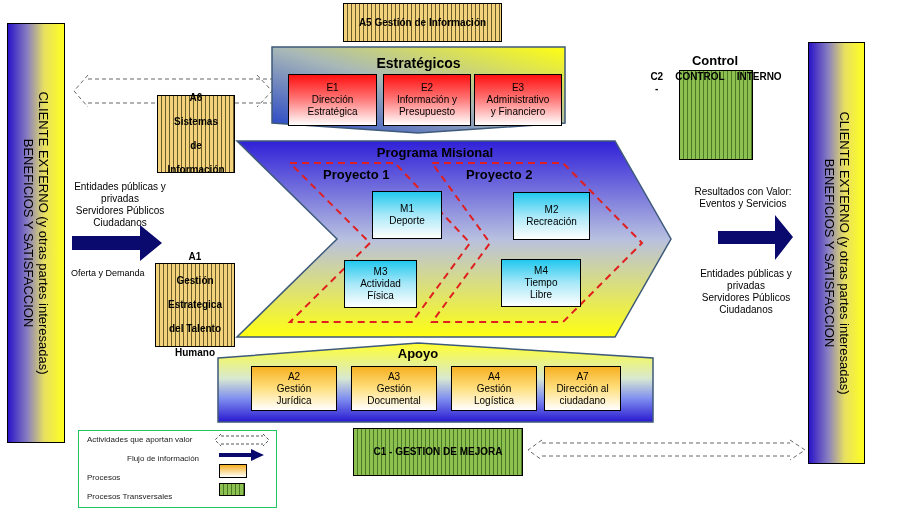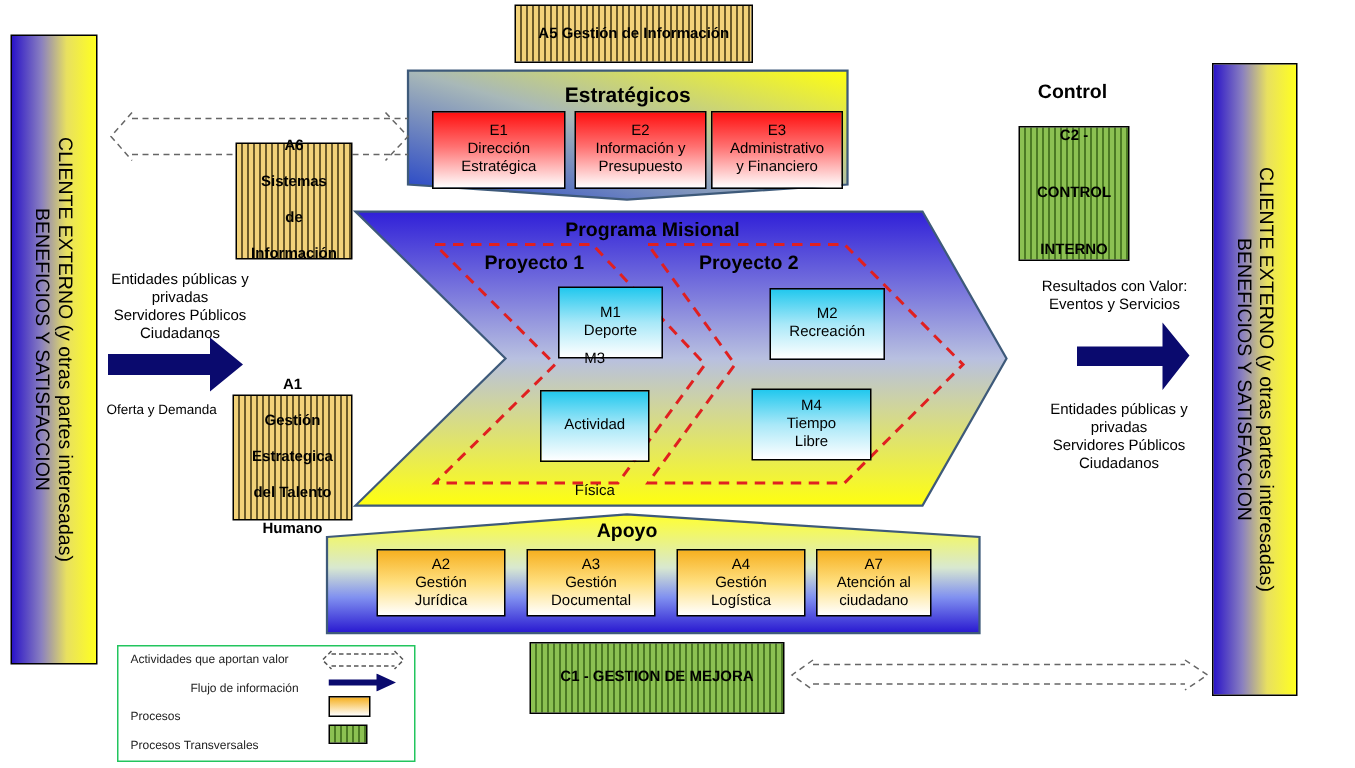--- a/index.html
+++ b/index.html
@@ -123,21 +123,21 @@
   <div>Información y</div>
   <div>Presupuesto</div>
 </div>
 <div class="abs red-box txt" style="left:474px; top:74px; width:86px; height:50px;">
   <div>E3</div>
   <div>Administrativo</div>
   <div>y Financiero</div>
 </div>
 
 <div class="abs txt bold" style="left:679px; top:53px; width:72px; font-size:13px;">Control</div>
-<div class="abs stripe-green txt bold small" style="left:679px; top:84px; width:72px; height:88px; display:flex; flex-direction:column; justify-content:space-between;">
+<div class="abs stripe-green txt bold small" style="left:679px; top:70px; width:72px; height:88px; display:flex; flex-direction:row; justify-content:center;">
   <div>C2 -</div>
   <div>CONTROL</div>
   <div>INTERNO</div>
 </div>
 
 <div class="abs stripe-yellow txt bold small" style="left:157px; top:95px; width:76px; height:76px; display:flex; flex-direction:column; justify-content:center;">
   <div>A6</div>
   <div>Sistemas</div>
   <div>de</div>
   <div>Información</div>
@@ -175,21 +175,21 @@
 <div class="abs bold" style="left:466px; top:167px; font-size:13px;">Proyecto 2</div>
 
 <div class="abs cyan-box txt" style="left:372px; top:191px; width:68px; height:46px;">
   <div>M1</div>
   <div>Deporte</div>
 </div>
 <div class="abs cyan-box txt" style="left:513px; top:192px; width:75px; height:46px;">
   <div>M2</div>
   <div>Recreación</div>
 </div>
-<div class="abs cyan-box txt" style="left:360px; top:260px; width:71px; height:46px;gap:32px;">
+<div class="abs cyan-box txt" style="left:344px; top:260px; width:71px; height:46px;">
   <div>M3</div>
   <div>Actividad</div>
   <div>Física</div>
 </div>
 <div class="abs cyan-box txt" style="left:501px; top:259px; width:78px; height:46px;">
   <div>M4</div>
   <div>Tiempo</div>
   <div>Libre</div>
 </div>
 
@@ -204,21 +204,21 @@
   <div>Gestión</div>
   <div>Documental</div>
 </div>
 <div class="abs orange-box txt" style="left:451px; top:366px; width:84px; height:43px;">
   <div>A4</div>
   <div>Gestión</div>
   <div>Logística</div>
 </div>
 <div class="abs orange-box txt" style="left:544px; top:366px; width:75px; height:43px;">
   <div>A7</div>
-  <div>Atención al</div>
+  <div>Dirección al</div>
   <div>ciudadano</div>
 </div>
 
 <div class="abs stripe-green txt bold" style="left:353px; top:428px; width:168px; height:46px; line-height:46px; font-size:10px;">C1 - GESTION DE MEJORA</div>
 
 <div class="abs" style="left:78px; top:430px; width:197px; height:76px; border:1px solid #22c55e; background:#fff;">
   <div class="legend-row" style="top:4px;">Actividades que aportan valor</div>
   <div class="legend-row" style="top:23px;padding-left:40px;">Flujo de información</div>
   <div class="legend-row" style="top:42px;">Procesos</div>
   <div class="legend-row" style="top:61px;">Procesos Transversales</div>

